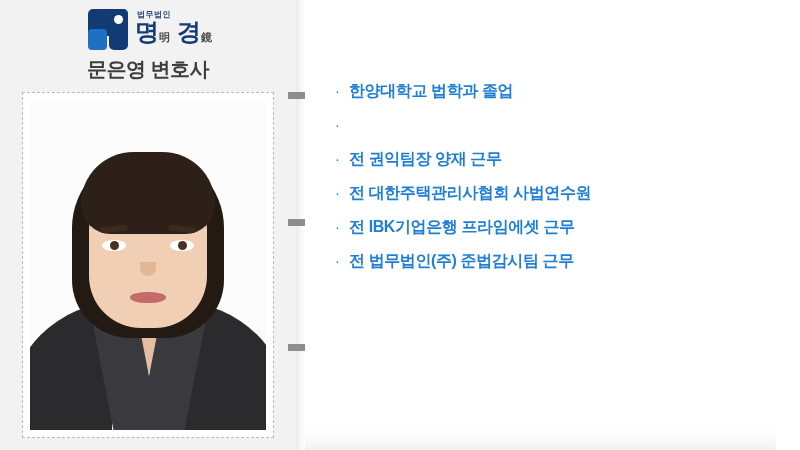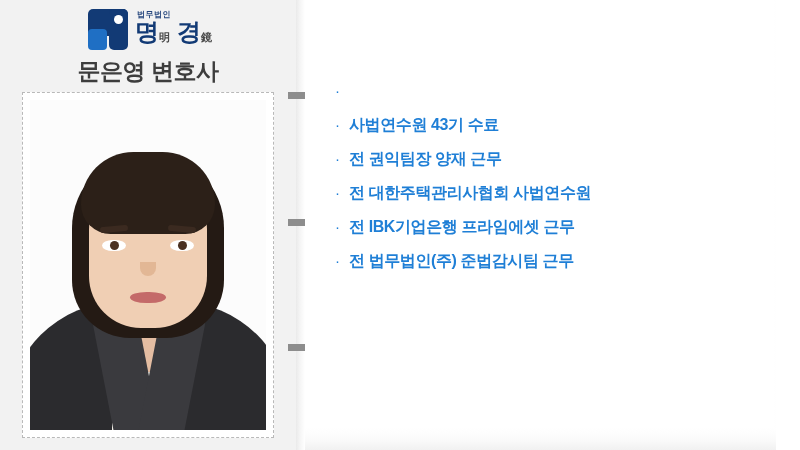--- a/index.html
+++ b/index.html
@@ -74,21 +74,21 @@
   }
   .logo-small {
     font-size:11px; font-weight:bold; color:#4a4a4a;
     padding-bottom:1px;
   }
   .logo-gap { width:5px; }
   
   .person-name {
     position:absolute; left:0; top:56px; width:296px;
     text-align:center;
-    font-size:23px; font-weight:bold; color:#3d3d3d;
+    font-size:20px; font-weight:bold; color:#3d3d3d;
     letter-spacing:-0.5px;
   }
   
   .photo-frame {
     position:absolute; left:22px; top:92px;
     width:252px; height:346px;
     border:1px dashed #b9b9b9;
     background:#ffffff;
     padding:7px;
   }
@@ -289,25 +289,25 @@
   <div class="tab" style="left:288px; top:344px;"></div>
 
   <div class="right-panel">
     <div class="right-sheen"></div>
     <div class="right-sheen-b"></div>
 
     <div class="cred-list">
 
       <div class="cred-item">
         <span class="cred-bullet">·</span>
-      </div>
-
-      <div class="cred-item">
-        <span class="cred-bullet">·</span>
-        <span class="cred-text">사법연수원 43기 수료</span>
+        <span class="cred-text">한양대학교 법학과 졸업</span>
+      </div>
+
+      <div class="cred-item">
+        <span class="cred-bullet">·</span>
       </div>
 
       <div class="cred-item">
         <span class="cred-bullet">·</span>
         <span class="cred-text">전 권익팀장 양재 근무</span>
       </div>
 
       <div class="cred-item">
         <span class="cred-bullet">·</span>
         <span class="cred-text">전 대한주택관리사협회 사법연수원</span>

